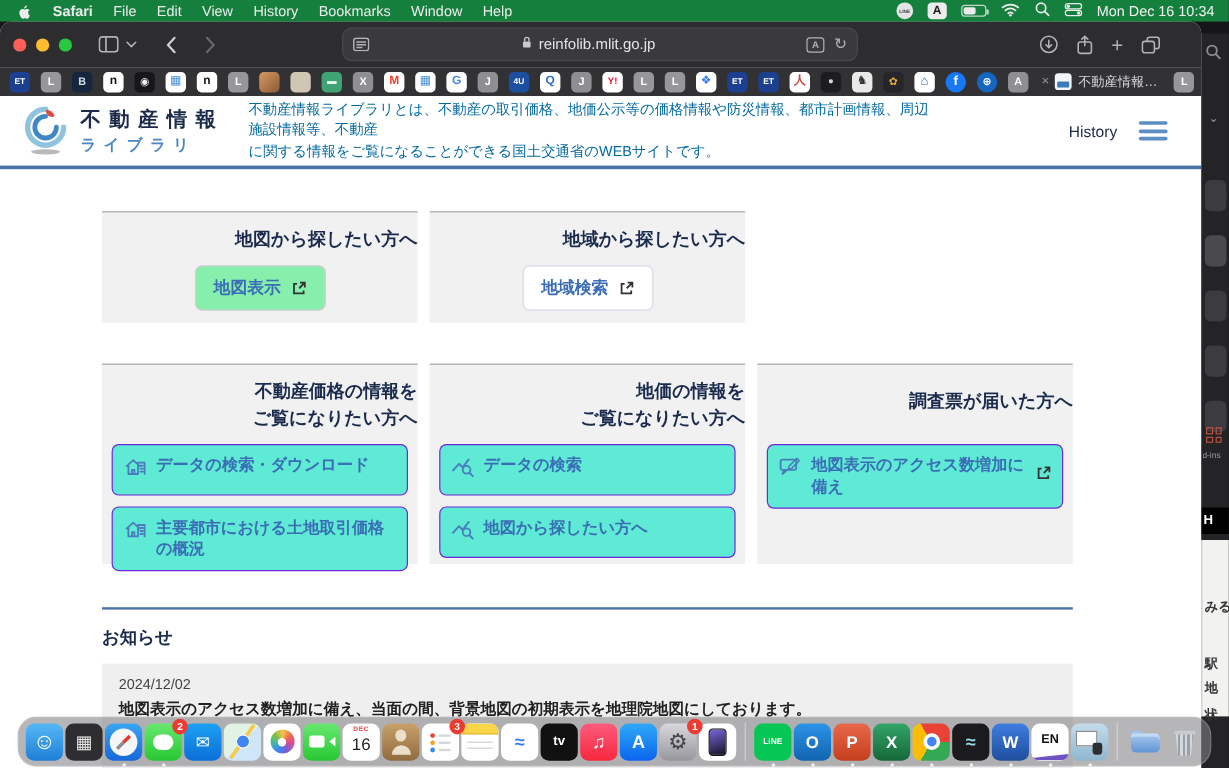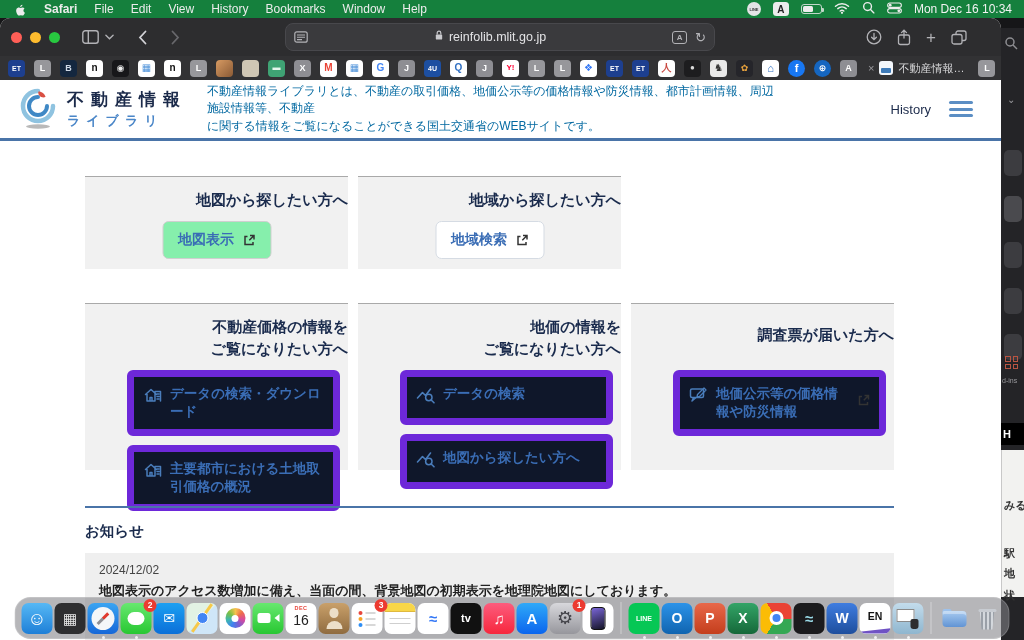--- a/index.html
+++ b/index.html
@@ -72,23 +72,23 @@
 
   .card { position:absolute; background:#f1f1f1; border-top:1px solid #a9a9a9; }
   .card .c-title { text-align:right; font-size:15px; font-weight:700; color:#1a2b4d;
     line-height:22px; position:absolute; top:12px; left:0; right:0;margin-left:47px; }
   .cta { position:absolute; left:50%; transform:translateX(-50%); top:44px;
     display:inline-flex; align-items:center; gap:8px; padding:9px 15px; border-radius:6px;
     font-size:14px; font-weight:700; color:#3a6db5; white-space:nowrap; cursor:pointer; }
   .cta.gray { background:#86efac; border:1px solid #cfcfcf; }
   .cta.white { background:#fff; border:1px solid #d5dbe3; }
   .btns { position:absolute; top:66px; left:8px; right:8px; display:flex; flex-direction:column; gap:9px; }
-  .pill-btn { background:#0f172a; border:7px solid #6d28d9; border-radius:6px; padding:8px 9px;
+  .pill-btn { background:#5eead4; border:1px solid #6d28d9; border-radius:6px; padding:8px 9px;
     display:flex; align-items:flex-start; gap:7px; font-size:13.5px; font-weight:700;
-    color:#3a6db5; line-height:18px; cursor:pointer;margin-left:34px; }
+    color:#3a6db5; line-height:18px; cursor:pointer; }
   .pill-btn svg { flex:0 0 auto; margin-top:0px; }
   .pill-btn .ext { margin-left:auto; align-self:center; }
 
   .notice-hr { position:absolute; left:85px; width:809px; height:2px; background:#4a74a8; top:426px; }
   .notice-head { position:absolute; left:85px; top:442px; font-size:14.5px; font-weight:700; color:#1a2b4d; }
   .notice-box { position:absolute; left:85px; top:473px; width:809px; height:87px; background:#efefef; padding:10px 14px; }
   .notice-date { font-size:12px; color:#444; }
   .notice-text { font-size:13px; font-weight:700; color:#222; margin-top:5px; }
 
   
@@ -490,21 +490,21 @@
         <div class="c-title" style="top:20px;">
           <span>調査票が届いた方へ</span>
         </div>
         <div class="btns">
             <div class="pill-btn">
               <span><svg width="20" height="20" viewBox="0 0 20 20">
                   <rect x="1.5" y="4" width="13" height="8.5" rx="1.5" fill="none" stroke="#4a7dbb" stroke-width="1.5"></rect>
                   <path d="M4.5 12.5l-1.5 3.5 4-3.5" fill="none" stroke="#4a7dbb" stroke-width="1.5" stroke-linejoin="round"></path>
                   <path d="M8.5 9.5L15 3l2 2-6.5 6.5-2.5.5z" fill="none" stroke="#4a7dbb" stroke-width="1.3" stroke-linejoin="round"></path>
                 </svg></span>
-              <span>地価公示等の価格情報や防災情報</span>
+              <span>地図表示のアクセス数増加に備え</span>
               <span class="ext"><svg width="13" height="13" viewBox="0 0 13 13">
                   <path d="M5 2.5H2.5v8h8V8" fill="none" stroke="#333" stroke-width="1.5"></path>
                   <path d="M7.5 1.5h4v4M11.5 1.5L6.8 6.2" fill="none" stroke="#333" stroke-width="1.5"></path>
                 </svg></span>
             </div>
           </div>
       </div>
 
       <div class="notice-hr"></div>
       <div class="notice-head">お知らせ</div>

